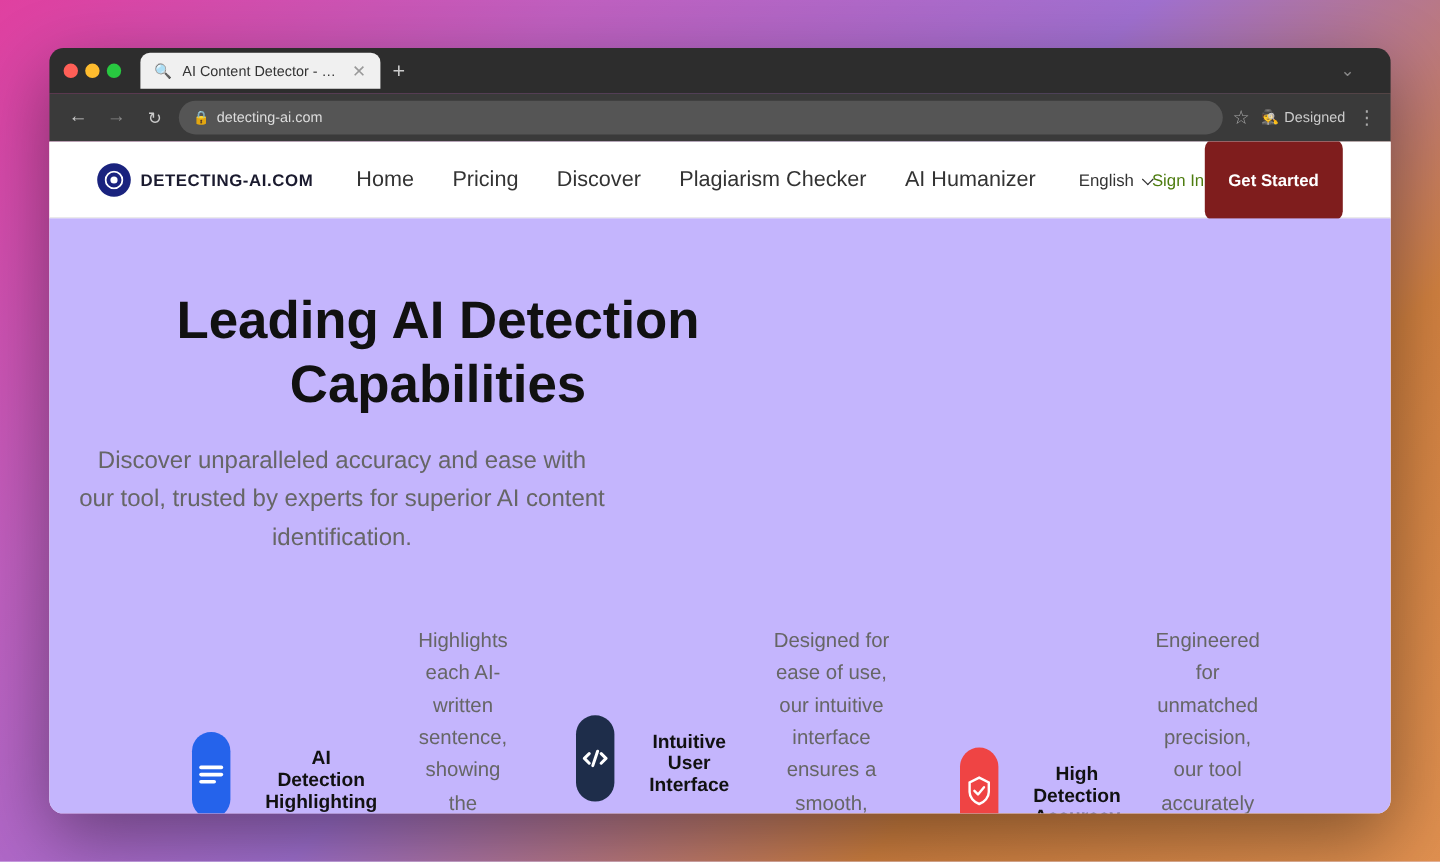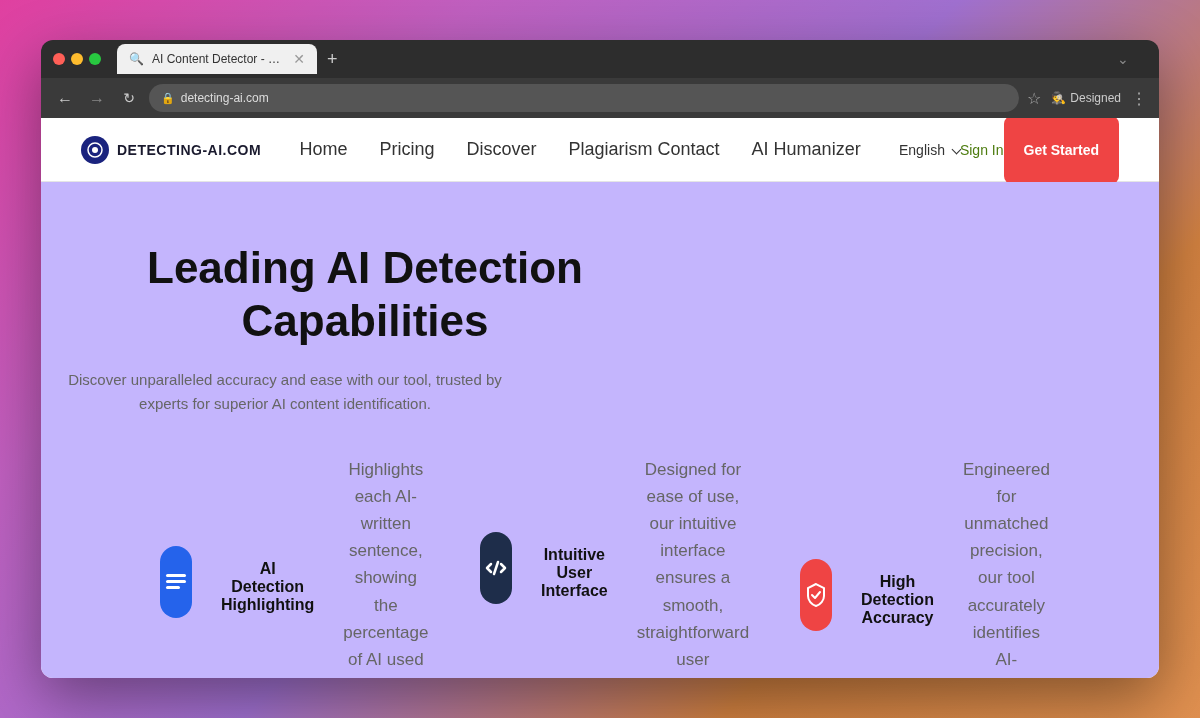--- a/index.html
+++ b/index.html
@@ -236,21 +236,21 @@
 
     .sign-in-btn {
       font-size: 14px;
       color: #4d7c0f;
       cursor: pointer;
       background: none;
       border: none;
     }
 
     .get-started-btn {
-      background: #ef4444;
+      background: #7f1d1d;
       color: white;
       border: none;
       border-radius: 8px;
       padding: 26px 20px;
       font-size: 14px;
       font-weight: 600;
       cursor: pointer;
     }
 
     
@@ -268,25 +268,25 @@
     .hero-title {
       font-size: 44px;
       font-weight: 800;
       color: #111;
       line-height: 1.2;
       max-width: 600px;
       margin-bottom: 20px;
     }
 
     .hero-subtitle {
-      font-size: 15px;
+      font-size: 20px;
       color: #666;
       max-width: 440px;
       line-height: 1.6;
-      margin-bottom: 40px;
+      margin-bottom: 56px;
     }
 
     
     .features {
       display: flex;
       gap: 80px;
       align-items: flex-start;
       justify-content: center;
       width: 100%;
       max-width: 900px;
@@ -394,21 +394,21 @@
             <circle cx="8" cy="8" r="3" fill="white"></circle>
           </svg>
         </div>
         <span>DETECTING-AI.COM</span>
       </div>
 
       <div class="nav-links">
         <a class="nav-link">Home</a>
         <a class="nav-link">Pricing</a>
         <a class="nav-link">Discover</a>
-        <a class="nav-link">Plagiarism Contact</a>
+        <a class="nav-link">Plagiarism Checker</a>
         <a class="nav-link">AI Humanizer</a>
       </div>
 
       <div class="nav-right">
         <div class="lang-selector">
           <span>English</span>
           <span class="chevron"></span>
         </div>
         <button class="sign-in-btn">Sign In</button>
         <button class="get-started-btn">Get Started</button>

